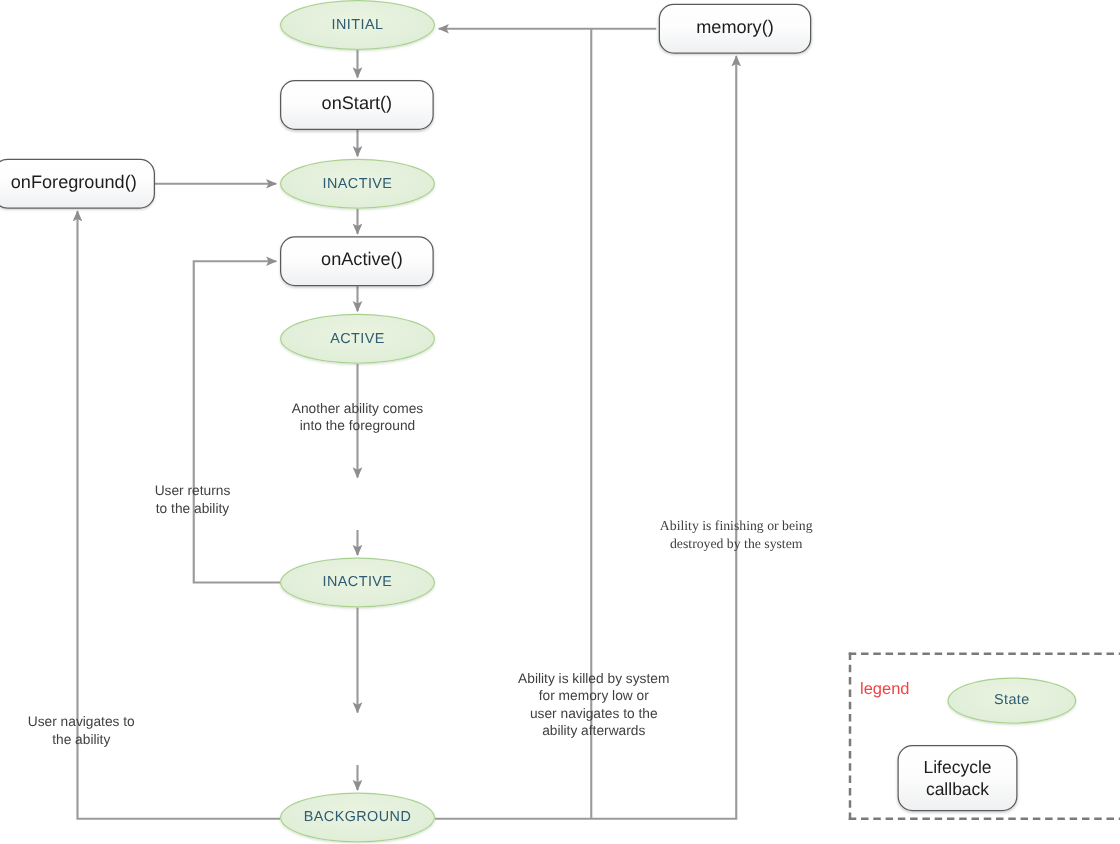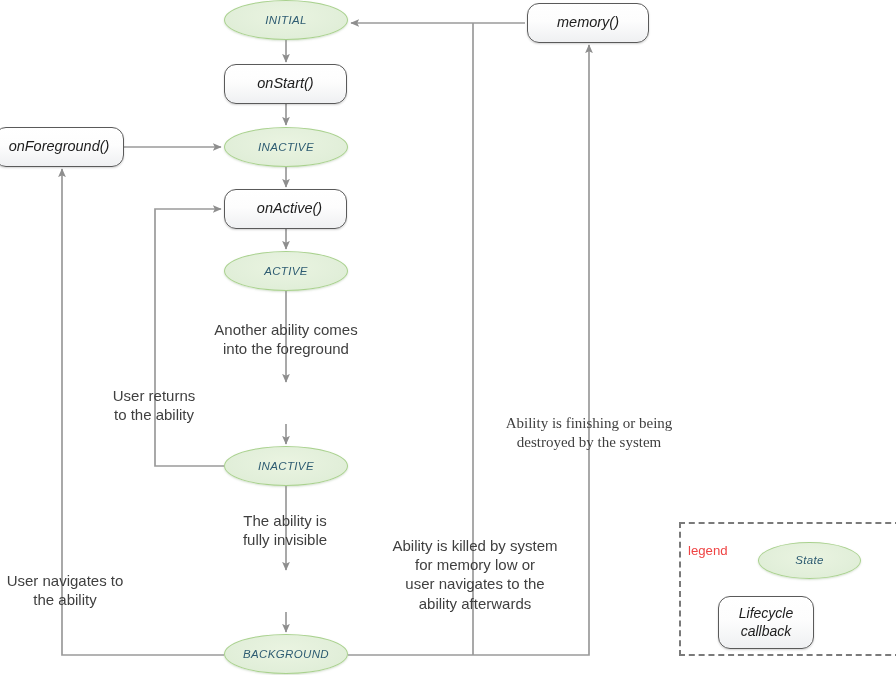--- a/index.html
+++ b/index.html
@@ -29,21 +29,20 @@
 
   
   .node {
     position: absolute;
     box-sizing: border-box;
     display: flex;
     align-items: center;
     justify-content: center;
     text-align: center;
     line-height: 1.22;
-    font-style: italic;
   }
 
   .state {
     border-radius: 50%;
     background: radial-gradient(ellipse at 50% 40%, #eaf4e1 0%, #e2efda 60%, #dcecd2 100%);
     border: 1.6px solid #a9d18e;
     color: #2e5c72;
     font-size: 11.5px;
     letter-spacing: 0.35px;
     box-shadow: 0 1px 2px rgba(140,170,130,0.35);
@@ -55,21 +54,21 @@
     border: 1.6px solid #5a5a5a;
     color: #1d1d1d;
     font-size: 14.5px;
     box-shadow: 0 1px 2px rgba(0,0,0,0.18);
   }
 
   
   .edge-label {
     position: absolute;
     color: #3f3f3f;
-    font-size: 15px;
+    font-size: 11px;
     line-height: 1.28;
     text-align: center;
     white-space: pre-line;
     box-sizing: border-box;
   }
 
   
   #legend-box {
     position: absolute;
     box-sizing: border-box;
@@ -170,22 +169,20 @@
   <div class="node callback" style="left:527px; top:3px; width:122px; height:40px;">
     <span>memory()</span>
   </div>
 
   <div class="edge-label" style="left:196px; top:320px; width:180px;">Another ability comes
 into the foreground</div>
 
   <div class="edge-label" style="left:96px; top:386px; width:116px;">User returns
 to the ability</div>
 
-  <div class="edge-label" style="left:215px; top:511px; width:140px;">The ability is
-fully invisible</div>
 
   <div class="edge-label" style="left:0px; top:571px; width:130px;">User navigates to
 the ability</div>
 
   <div class="edge-label" style="left:386px; top:536px; width:178px;">Ability is killed by system
 for memory low or
 user navigates to the
 ability afterwards</div>
 
   <div class="edge-label" style="left:496px; top:414px; width:186px;font-family:Liberation Serif, serif;">Ability is finishing or being

